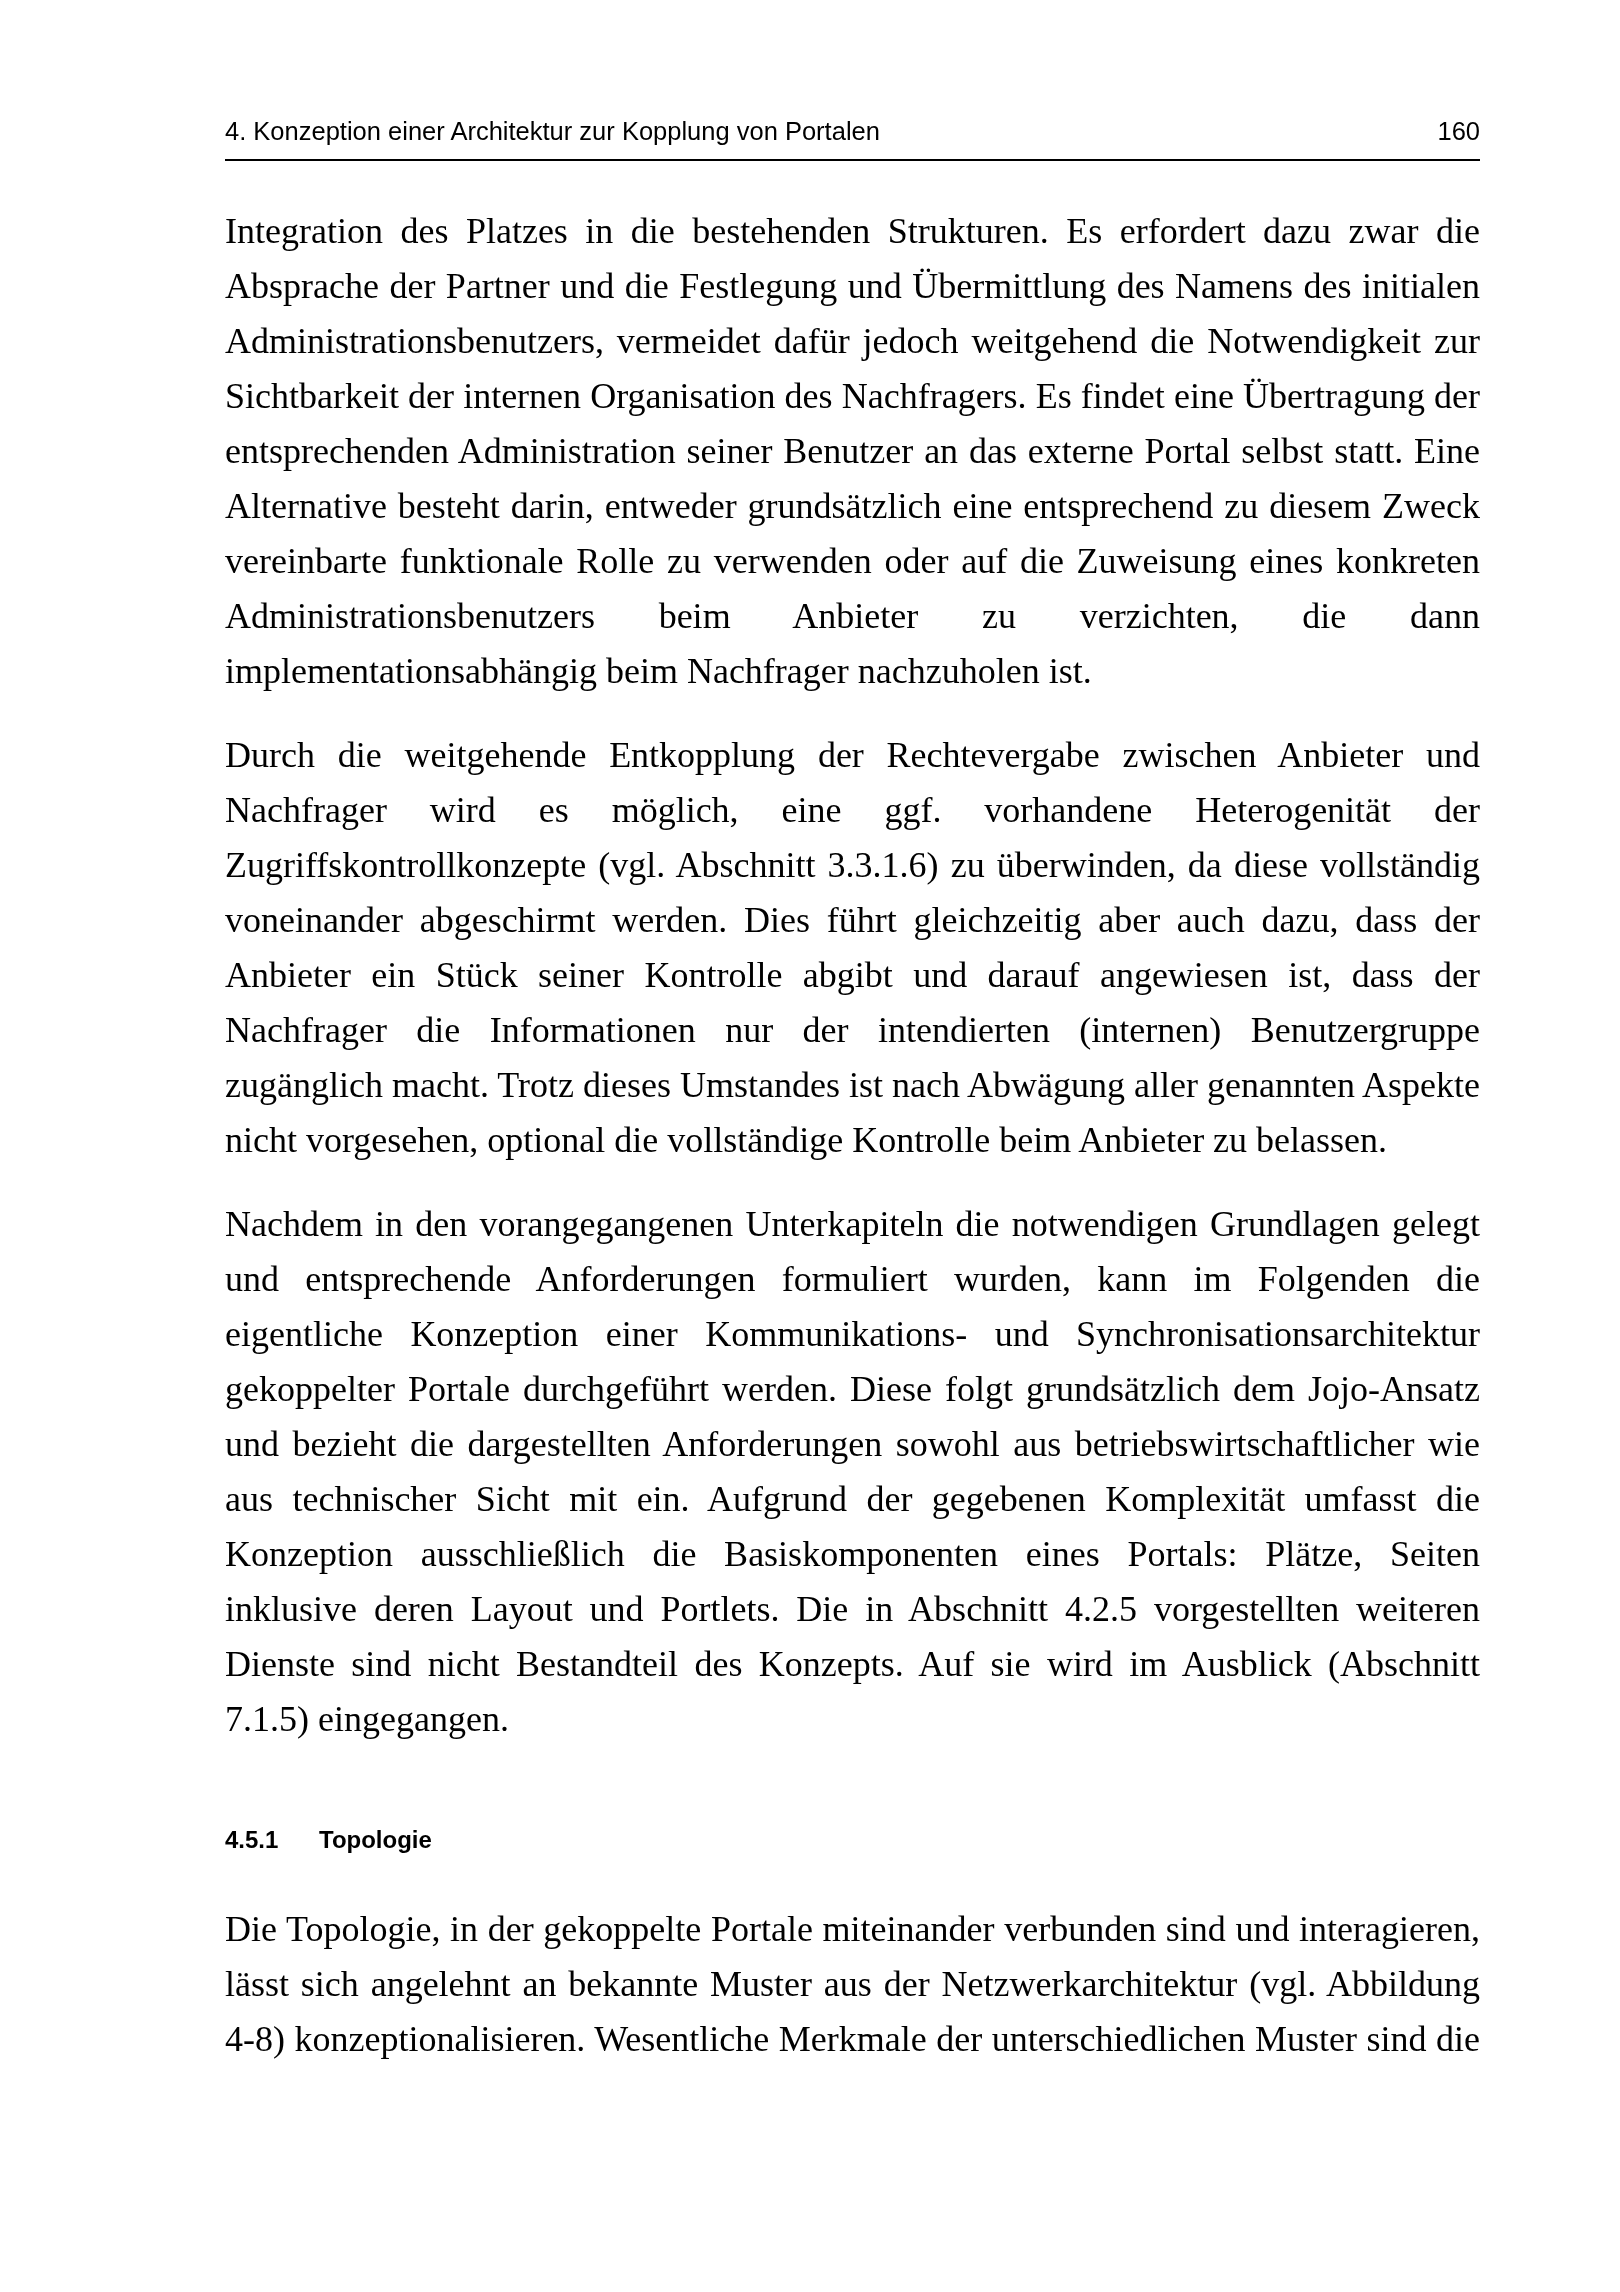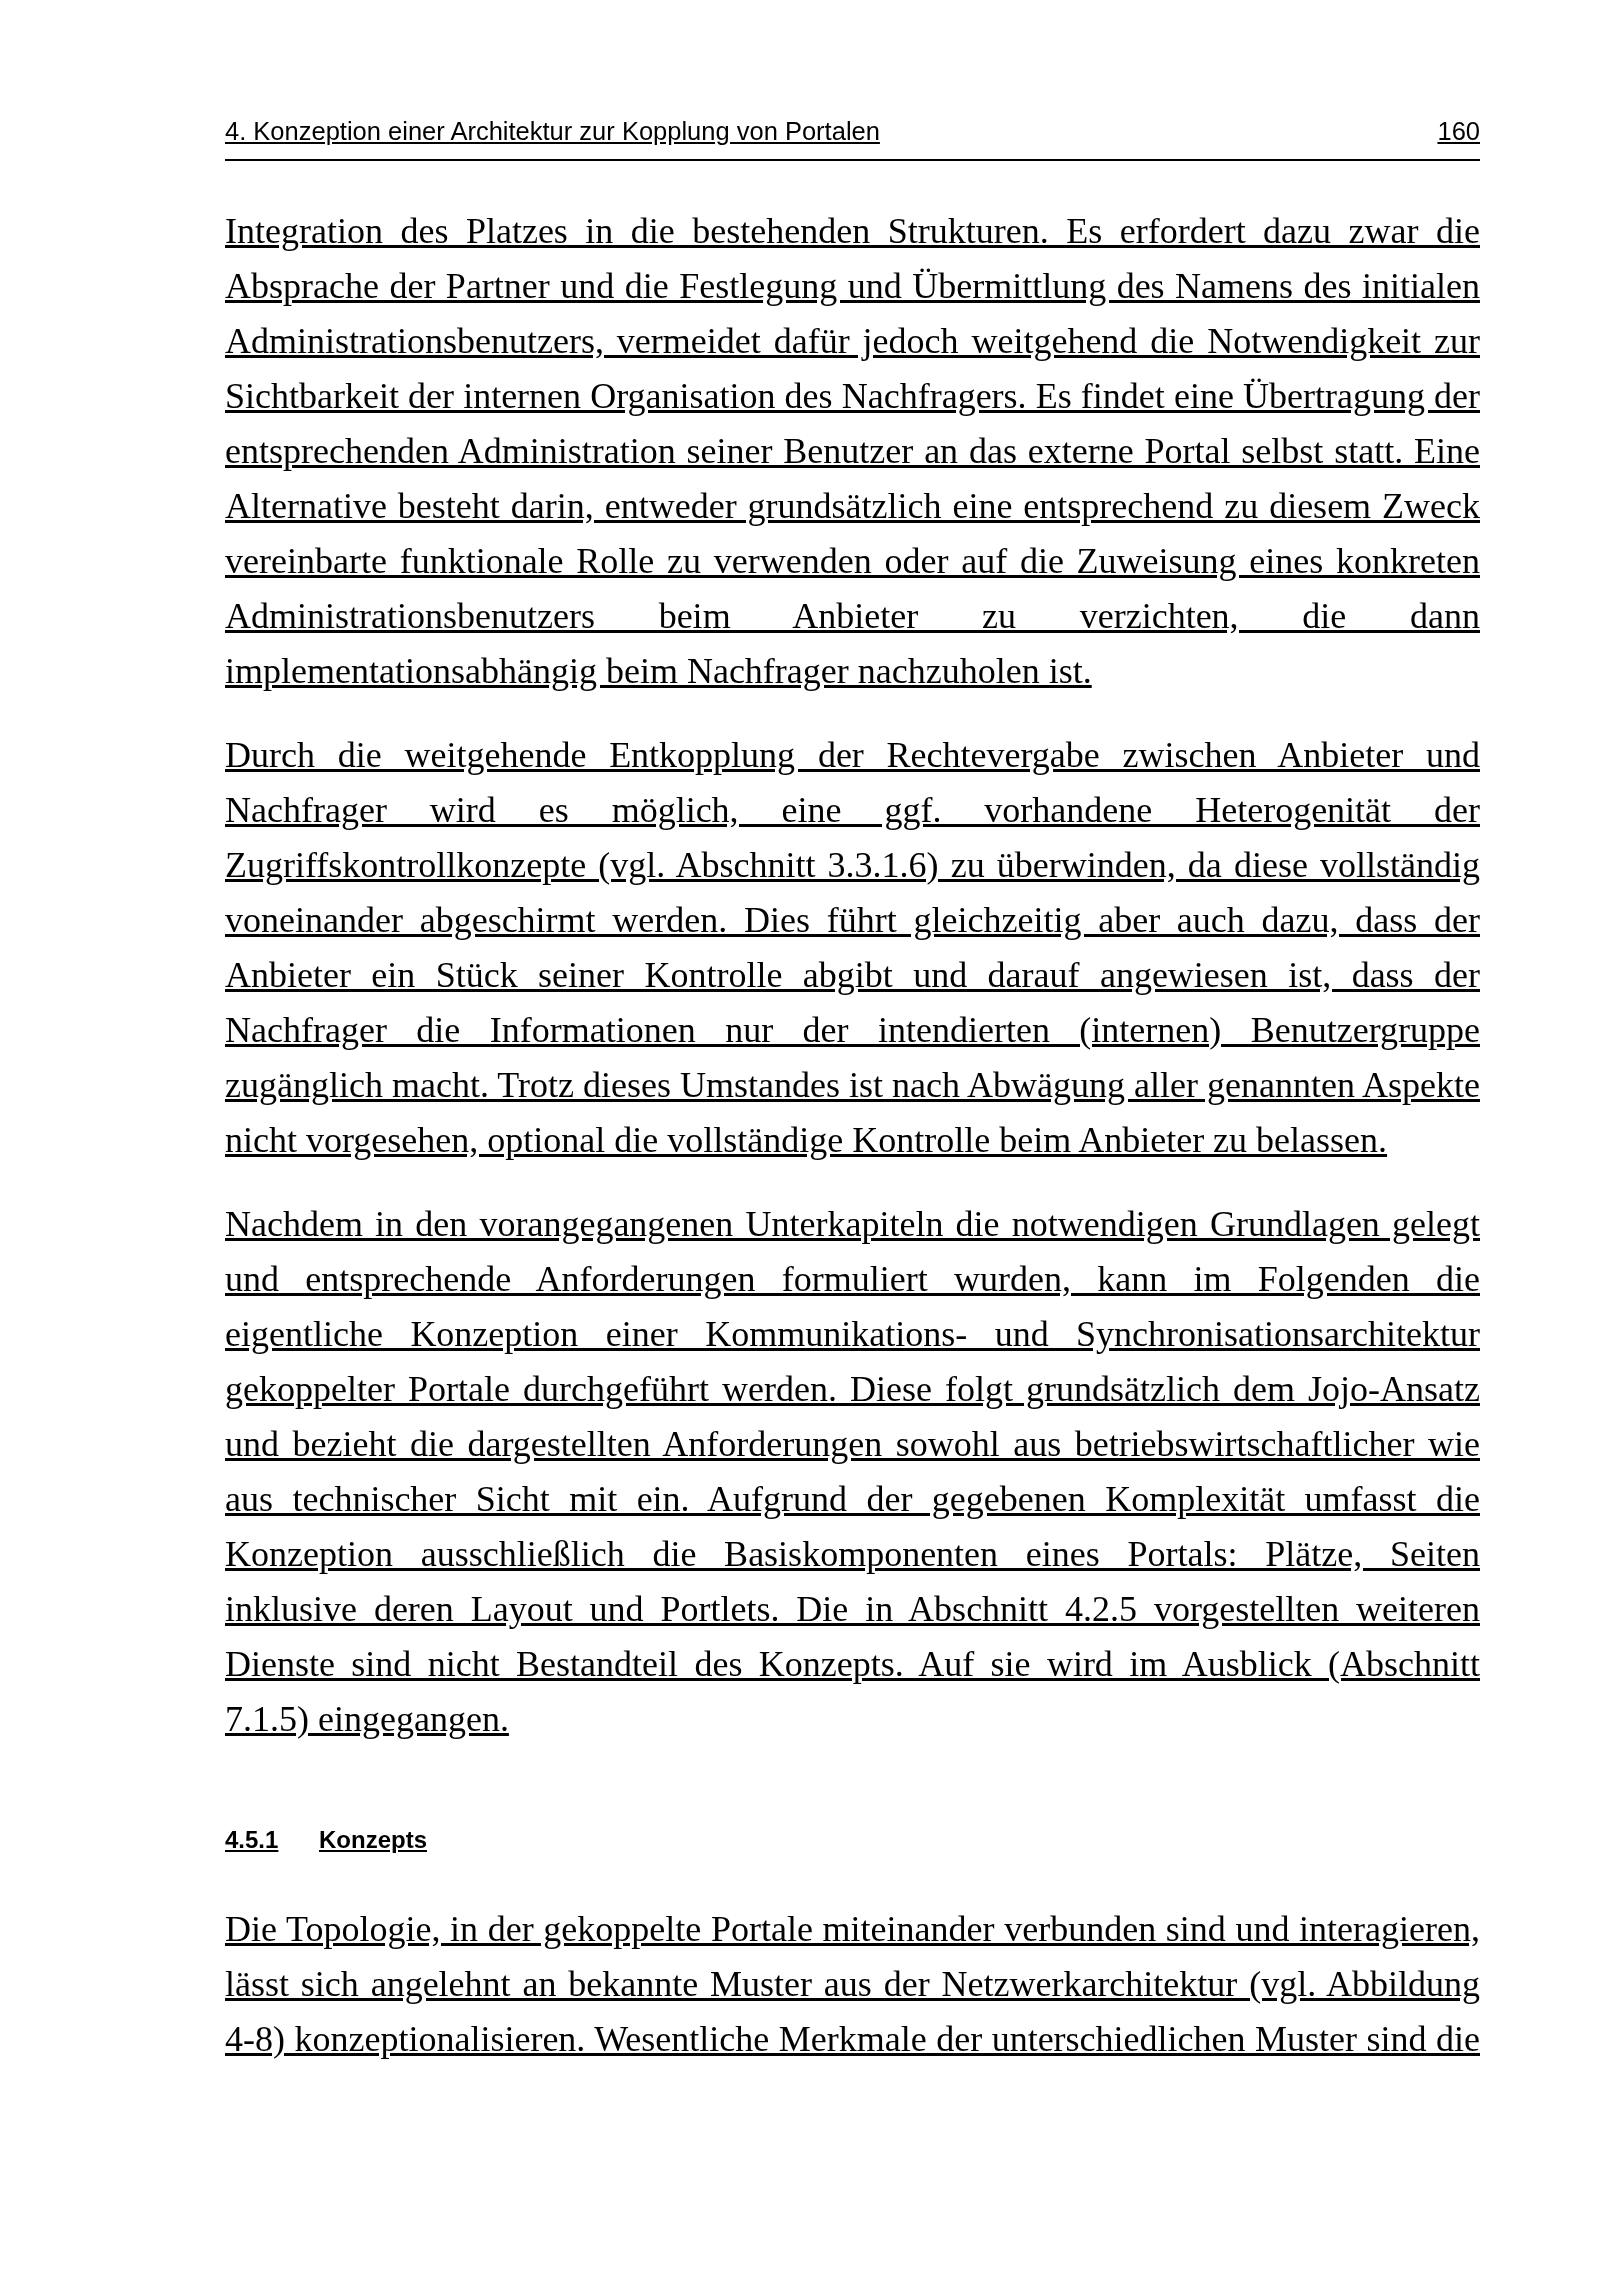--- a/index.html
+++ b/index.html
@@ -10,21 +10,20 @@
   .page {
     position: relative;
     width: 1620px;
     height: 2059px;
     margin: 0 auto;
     background: #ffffff;
     box-sizing: border-box;
     padding: 116px 140px 0 225px;
     color: #000000;
     overflow: hidden;
-    text-decoration: underline;
   }
   .page-header {
     display: flex;
     justify-content: space-between;
     align-items: flex-end;
     font-family: "Liberation Sans", sans-serif;
     font-size: 25.5px;
     line-height: 31px;
     border-bottom: 2px solid #000000;
     padding-bottom: 11.8px;
@@ -80,21 +79,21 @@
 
     <p class="body-text">Integration des Platzes in die bestehenden Strukturen. Es erfordert dazu zwar die Absprache der Partner und die Festlegung und Übermittlung des Namens des initialen Administrationsbenutzers, vermeidet dafür jedoch weitgehend die Notwendigkeit zur Sichtbarkeit der internen Organisation des Nachfragers. Es findet eine Übertragung der entsprechenden Administration seiner Benutzer an das externe Portal selbst statt. Eine Alternative besteht darin, entweder grundsätzlich eine entsprechend zu diesem Zweck vereinbarte funktionale Rolle zu verwenden oder auf die Zuweisung eines konkreten Administrationsbenutzers beim Anbieter zu verzichten, die dann implementationsabhängig beim Nachfrager nachzuholen ist.</p>
 
     <p class="body-text">Durch die weitgehende Entkopplung der Rechtevergabe zwischen Anbieter und Nachfrager wird es möglich, eine ggf. vorhandene Heterogenität der Zugriffskontrollkonzepte (vgl. Abschnitt 3.3.1.6) zu überwinden, da diese vollständig voneinander abgeschirmt werden. Dies führt gleichzeitig aber auch dazu, dass der Anbieter ein Stück seiner Kontrolle abgibt und darauf angewiesen ist, dass der Nachfrager die Informationen nur der intendierten (internen) Benutzergruppe zugänglich macht. Trotz dieses Umstandes ist nach Abwägung aller genannten Aspekte nicht vorgesehen, optional die vollständige Kontrolle beim Anbieter zu belassen.</p>
 
 
     <p class="body-text">Nachdem in den vorangegangenen Unterkapiteln die notwendigen Grundlagen gelegt und entsprechende Anforderungen formuliert wurden, kann im Folgenden die eigentliche Konzeption einer Kommunikations- und Synchronisationsarchitektur gekoppelter Portale durchgeführt werden. Diese folgt grundsätzlich dem Jojo-Ansatz und bezieht die dargestellten Anforderungen sowohl aus betriebswirtschaftlicher wie aus technischer Sicht mit ein. Aufgrund der gegebenen Komplexität umfasst die Konzeption ausschließlich die Basiskomponenten eines Portals: Plätze, Seiten inklusive deren Layout und Portlets. Die in Abschnitt 4.2.5 vorgestellten weiteren Dienste sind nicht Bestandteil des Konzepts. Auf sie wird im Ausblick (Abschnitt 7.1.5) eingegangen.</p>
 
     <div class="subsection-heading">
       <span class="heading-number">4.5.1</span>
-      <span class="heading-title">Konzepts</span>
+      <span class="heading-title">Topologie</span>
     </div>
 
     <p class="body-text">Die Topologie, in der gekoppelte Portale miteinander verbunden sind und interagieren, lässt sich angelehnt an bekannte Muster aus der Netzwerkarchitektur (vgl. Abbildung 4-8) konzeptionalisieren. Wesentliche Merkmale der unterschiedlichen Muster sind die Anzahl der Statio-</p>
 
   </div>
 
 </div>
 
 
 </body></html>

